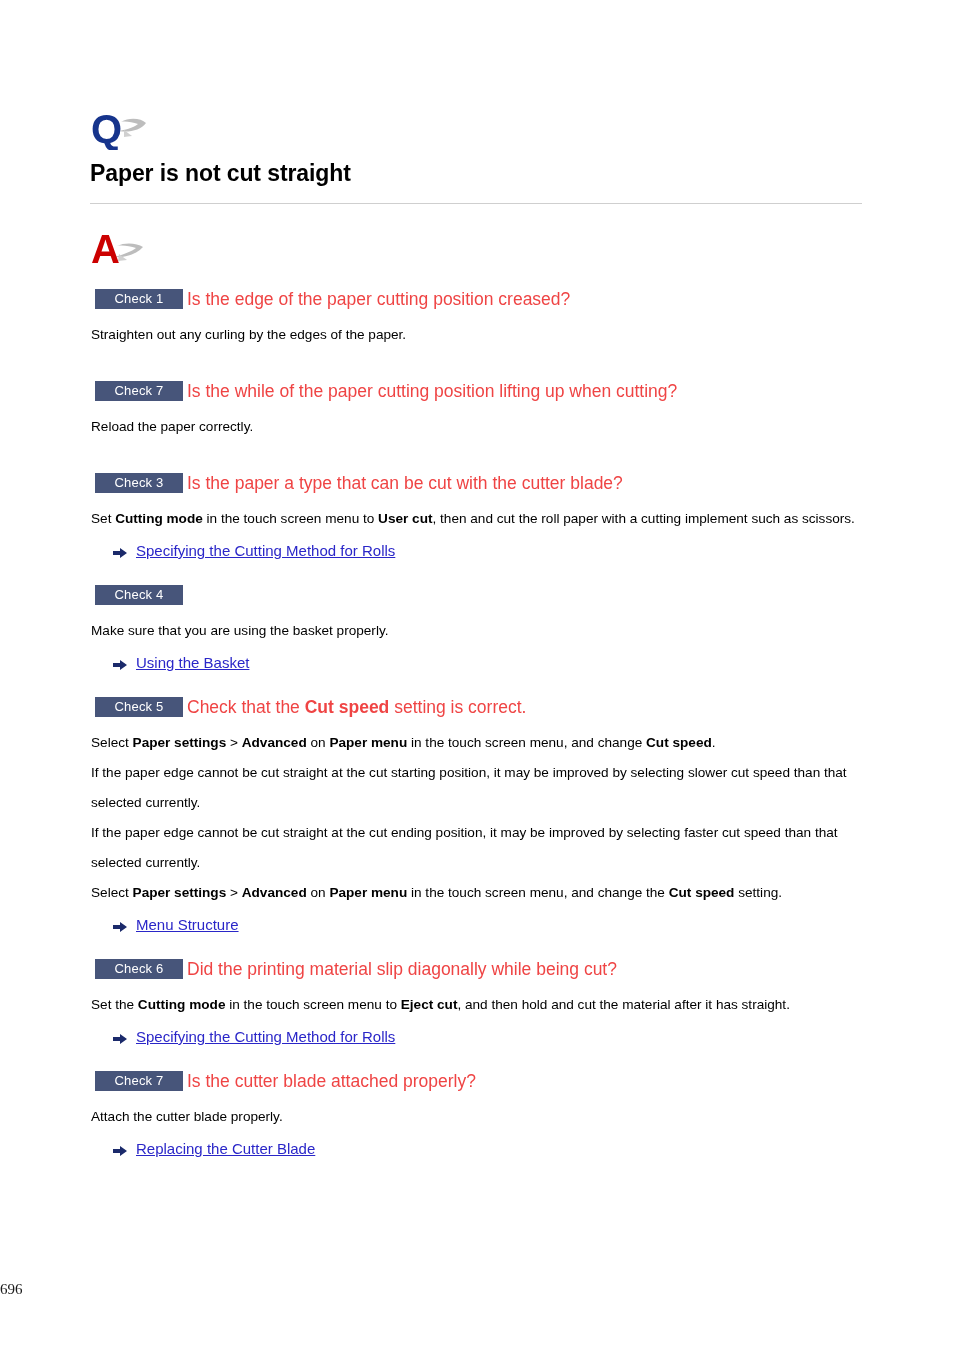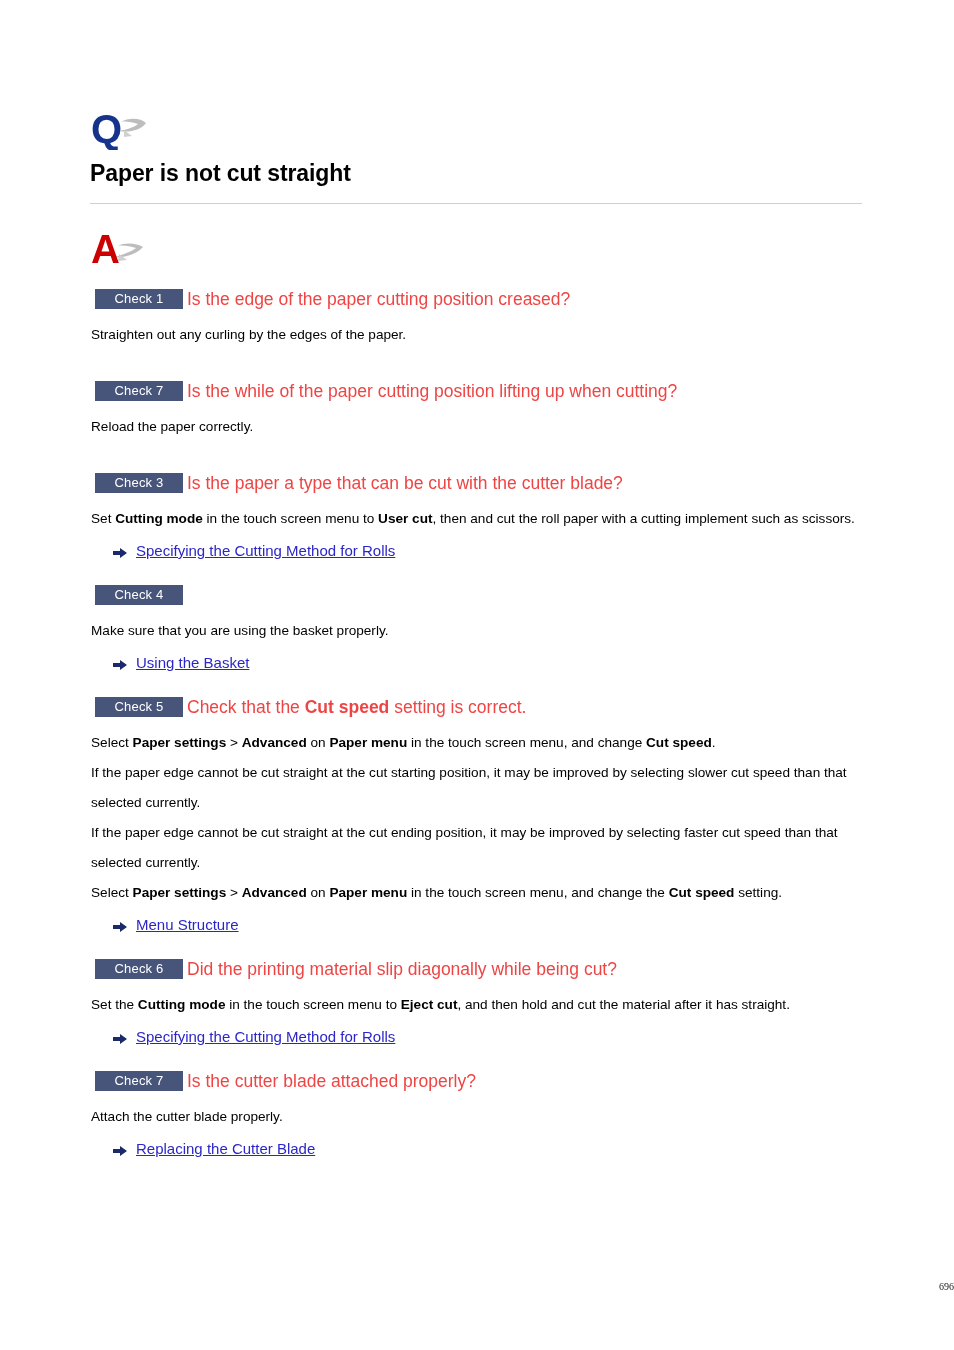--- a/index.html
+++ b/index.html
@@ -129,23 +129,23 @@
     cursor: pointer;
   }
   .spacer-md { height: 24px; }
   .spacer-lg { height: 30px; }
 
   .page-number {
     position: absolute;
     left: 0;
     top: 1281px;
     width: 954px;
-    text-align: right;
+    text-align: left;
     font-family: "Liberation Serif", serif;
-    font-size: 10px;
+    font-size: 15px;
     color: #1a1a1a;
   }
 </style>
 </head>
 <body>
 
 <div class="page">
 
   <div class="q-icon-wrap">
     <svg class="badge-letter-svg" width="58" height="42" viewBox="0 0 58 42" aria-hidden="true">

